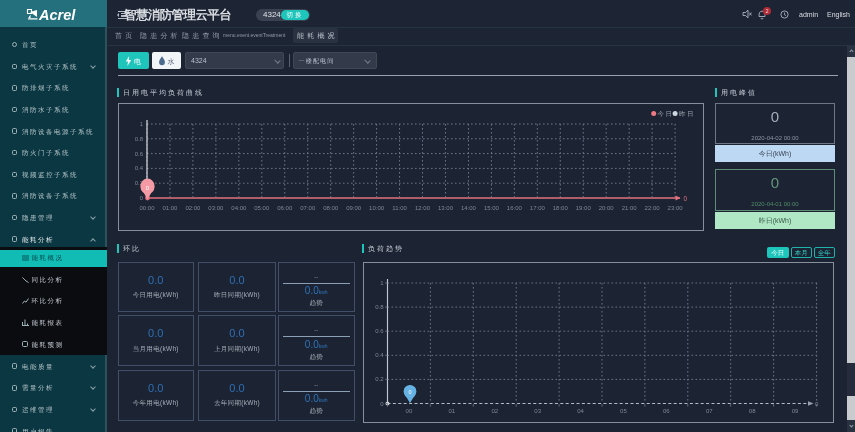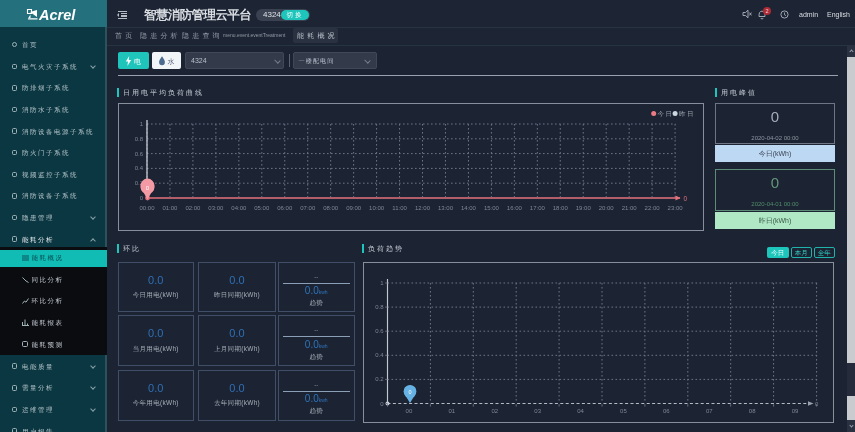--- a/index.html
+++ b/index.html
@@ -126,21 +126,21 @@
       </div>
 </div>
 
 <div class="abs" style="left:107px;top:0;width:748px;height:27px;background:#1d2433"></div>
 <div id="header">
 <div class="abs" style="left:117.5px;top:10.8px;width:9px;height:1.4px;background:#b6bcc6"></div>
       <div class="abs" style="left:121px;top:13.2px;width:5.5px;height:1.3px;background:#b6bcc6"></div>
       <div class="abs" style="left:121px;top:15.4px;width:5.5px;height:1.3px;background:#b6bcc6"></div>
       <div class="abs" style="left:117.5px;top:17.6px;width:9px;height:1.4px;background:#b6bcc6"></div>
       <div class="abs" style="left:117.3px;top:13px;width:0;height:0;border-top:2px solid transparent;border-bottom:2px solid transparent;border-right:2.6px solid #b6bcc6"></div>
-<div class="abs" style="left:144px;top:7px;color:#d9dde2;font-size:12.5px;font-weight:bold;letter-spacing:-0.6px;white-space:nowrap">智慧消防管理云平台</div>
+<div class="abs" style="left:124px;top:7px;color:#d9dde2;font-size:12.5px;font-weight:bold;letter-spacing:-0.6px;white-space:nowrap">智慧消防管理云平台</div>
 <div class="abs" style="left:256px;top:8.5px;width:54px;height:12px;background:#3a4150;border-radius:6px"></div>
 <div class="abs" style="left:263px;top:10px;color:#dde1e7;font-size:8px">4324</div>
 <div class="abs" style="left:281px;top:9.5px;width:28px;height:10px;background:#1ec5bb;border-radius:5px;color:#fff;font-size:6.5px;text-align:center;line-height:10px;letter-spacing:2px">切换</div>
 <svg class="abs" style="left:742px;top:9px" width="10" height="10" viewBox="0 0 10 10">
         <path d="M1 3.5 L3.5 3.5 L6 1.2 L6 8.8 L3.5 6.5 L1 6.5 Z" fill="none" stroke="#aeb4bf" stroke-width="0.9"></path>
         <path d="M7.4 3.6 L9.4 6.4 M9.4 3.6 L7.4 6.4" stroke="#aeb4bf" stroke-width="0.9"></path>
       </svg>
 <svg class="abs" style="left:757px;top:9px" width="10" height="11" viewBox="0 0 10 11">
         <path d="M2 7.5 C2 4 2.6 2.2 5 2.2 C7.4 2.2 8 4 8 7.5 Z" fill="none" stroke="#aeb4bf" stroke-width="0.9"></path>
         <path d="M4 9 a1 1 0 0 0 2 0" fill="none" stroke="#aeb4bf" stroke-width="0.9"></path>

